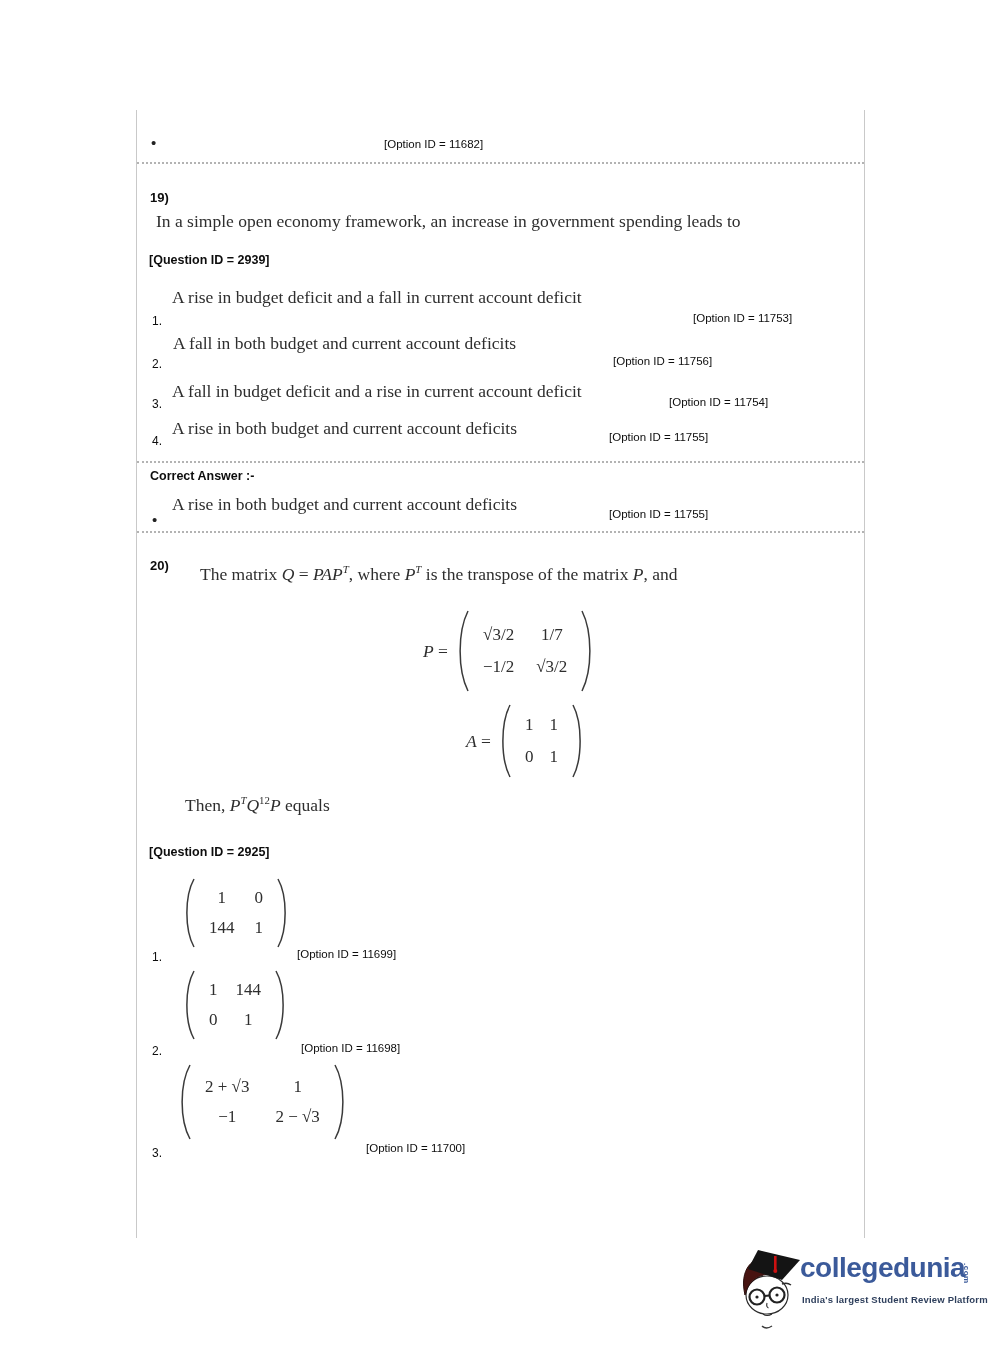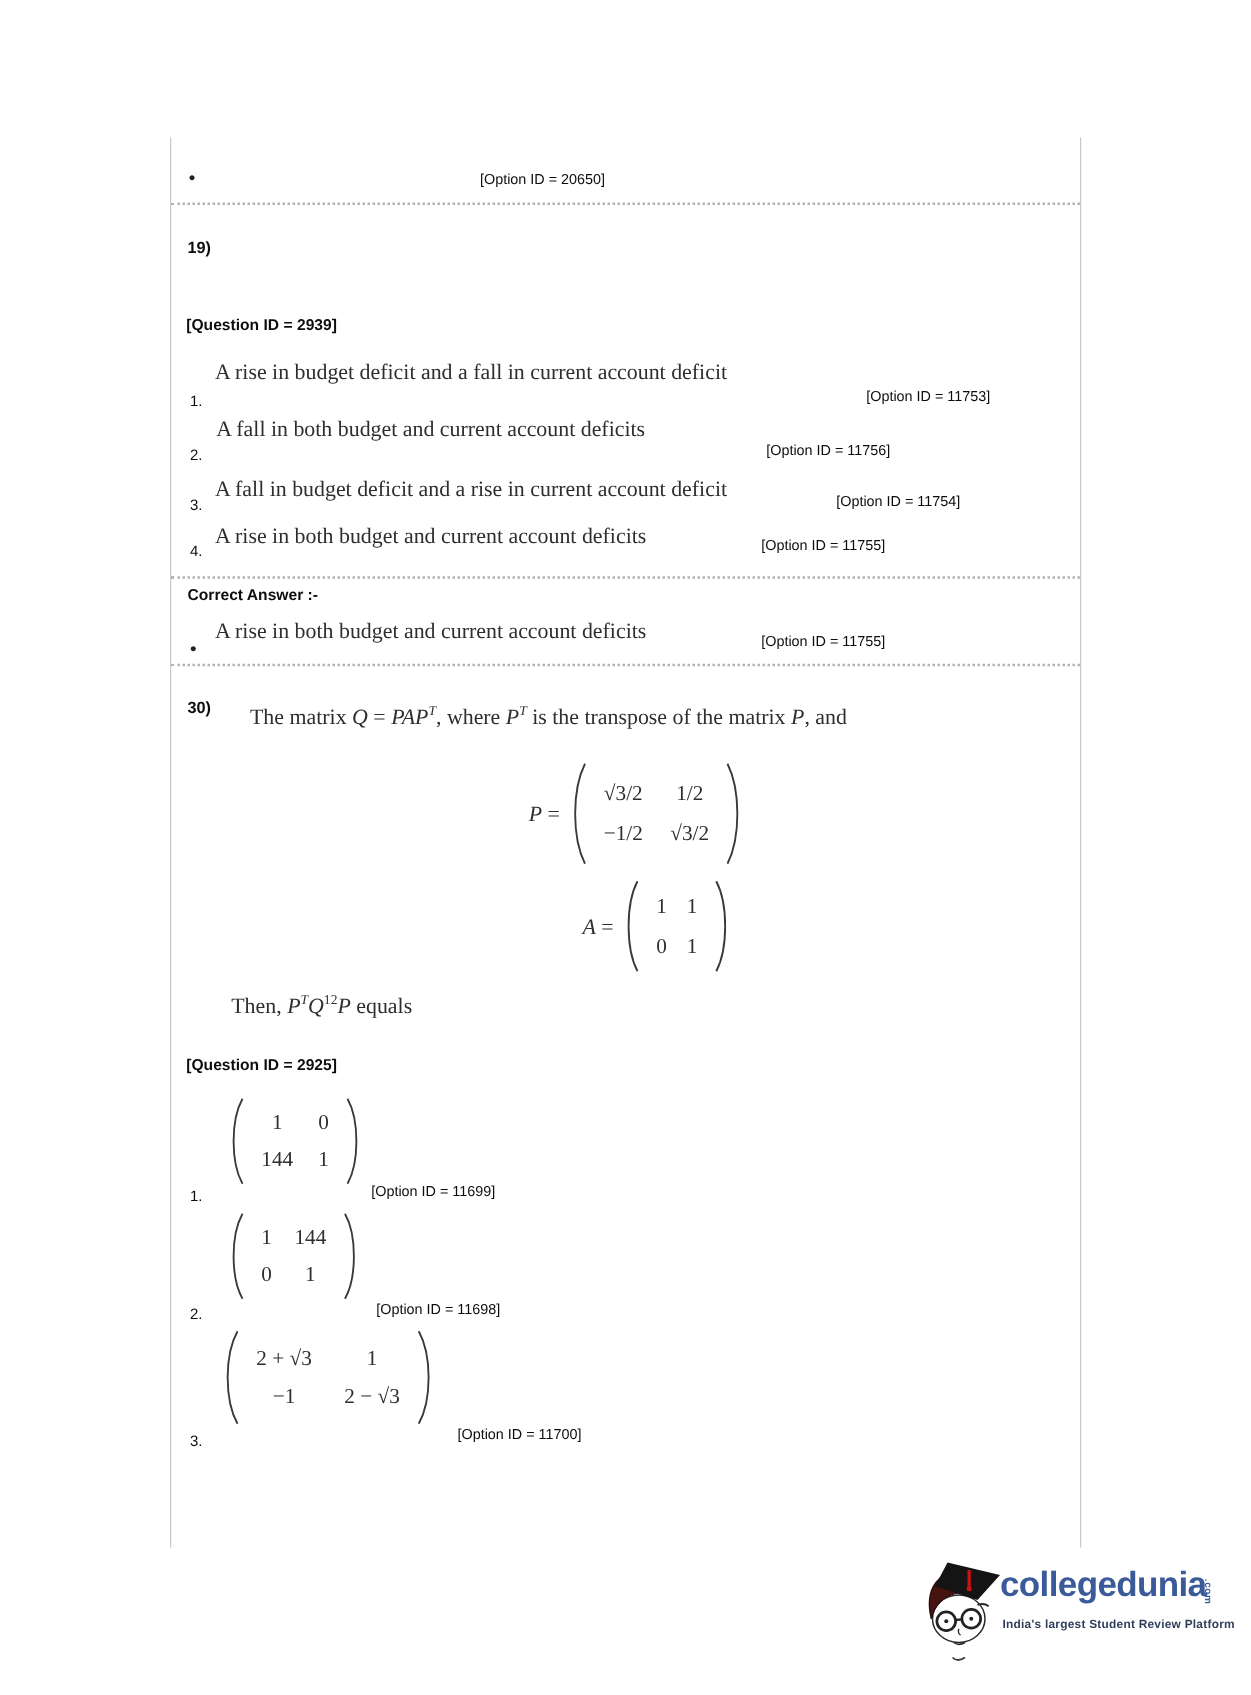--- a/index.html
+++ b/index.html
@@ -45,25 +45,26 @@
                   writing-mode:vertical-rl; letter-spacing:0.5px; }
   .tagline { position:absolute; left:64px; top:48px; font-size:9.5px; font-weight:bold;
              letter-spacing:0.2px; }
 </style>
 </head>
 <body>
 
 <div class="frame">
 
   <span class="abs bullet" style="left:14px; top:24px;">•</span>
-  <span class="abs oid" style="left:247px; top:28px;">[Option ID = 20650]</span>
+  <span class="abs oid" style="left:247px; top:28px;">[Option ID = 11682]</span>
 
   <div class="dotted" style="top:52px;"></div>
 
   <span class="abs qnum" style="left:13px; top:80px;">19)</span>
+  <span class="abs serif" style="left:19px; top:101px;">In a simple open economy framework, an increase in government spending leads to</span>
   <span class="abs qid" style="left:12px; top:143px;">[Question ID = 2939]</span>
 
   <div>
     <span class="abs serif" style="left:35px; top:177px;">A rise in budget deficit and a fall in current account deficit</span>
     <span class="abs optnum" style="left:15px; top:204px;">1.</span>
     <span class="abs oid" style="left:541px; top:202px;padding-left:15px;">[Option ID = 11753]</span>
   </div>
   <div>
     <span class="abs serif" style="left:36px; top:223px;">A fall in both budget and current account deficits</span>
     <span class="abs optnum" style="left:15px; top:247px;">2.</span>
@@ -84,31 +85,31 @@
 
   <span class="abs ca-label" style="left:13px; top:359px;">Correct Answer :-</span>
   <div>
     <span class="abs serif" style="left:35px; top:384px;">A rise in both budget and current account deficits</span>
     <span class="abs bullet" style="left:15px; top:401px;">•</span>
     <span class="abs oid" style="left:472px; top:398px;">[Option ID = 11755]</span>
   </div>
 
   <div class="dotted" style="top:421px;"></div>
 
-  <span class="abs qnum" style="left:13px; top:448px;">30)</span>
+  <span class="abs qnum" style="left:13px; top:448px;">20)</span>
   <span class="abs serif" style="left:44px; top:453px;margin-left:19px;">The matrix <i>Q</i> = <i>PAP</i><sup><i>T</i></sup>, where <i>P</i><sup><i>T</i></sup> is the transpose of the matrix <i>P</i>, and</span>
 
   <div class="matrix-block" style="left:286px; top:498px;">
     <span class="mlabel"><i>P</i> =</span>
     <svg class="paren" width="15" height="86" viewBox="0 0 15 86" preserveAspectRatio="none">
         <path d="M13 3 C 2.5 24 2.5 62 13 83" vector-effect="non-scaling-stroke"></path>
       </svg>
     <div class="mgrid">
       <span>√3/2</span>
-      <span>1/2</span>
+      <span>1/7</span>
       <span>−1/2</span>
       <span>√3/2</span>
     </div>
     <svg class="paren" width="15" height="86" viewBox="0 0 15 86" preserveAspectRatio="none">
         <path d="M2 3 C 12.5 24 12.5 62 2 83" vector-effect="non-scaling-stroke"></path>
       </svg>
   </div>
 
   <div class="matrix-block" style="left:329px; top:592px;">
     <span class="mlabel"><i>A</i> =</span>

